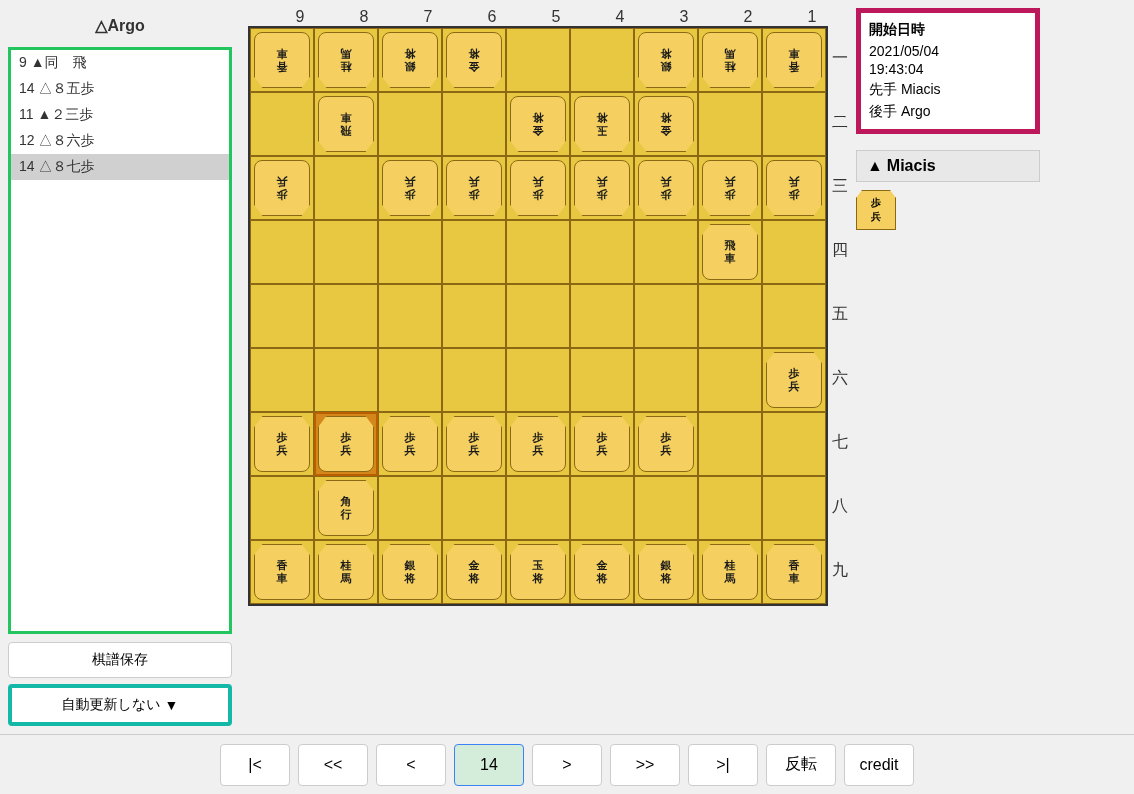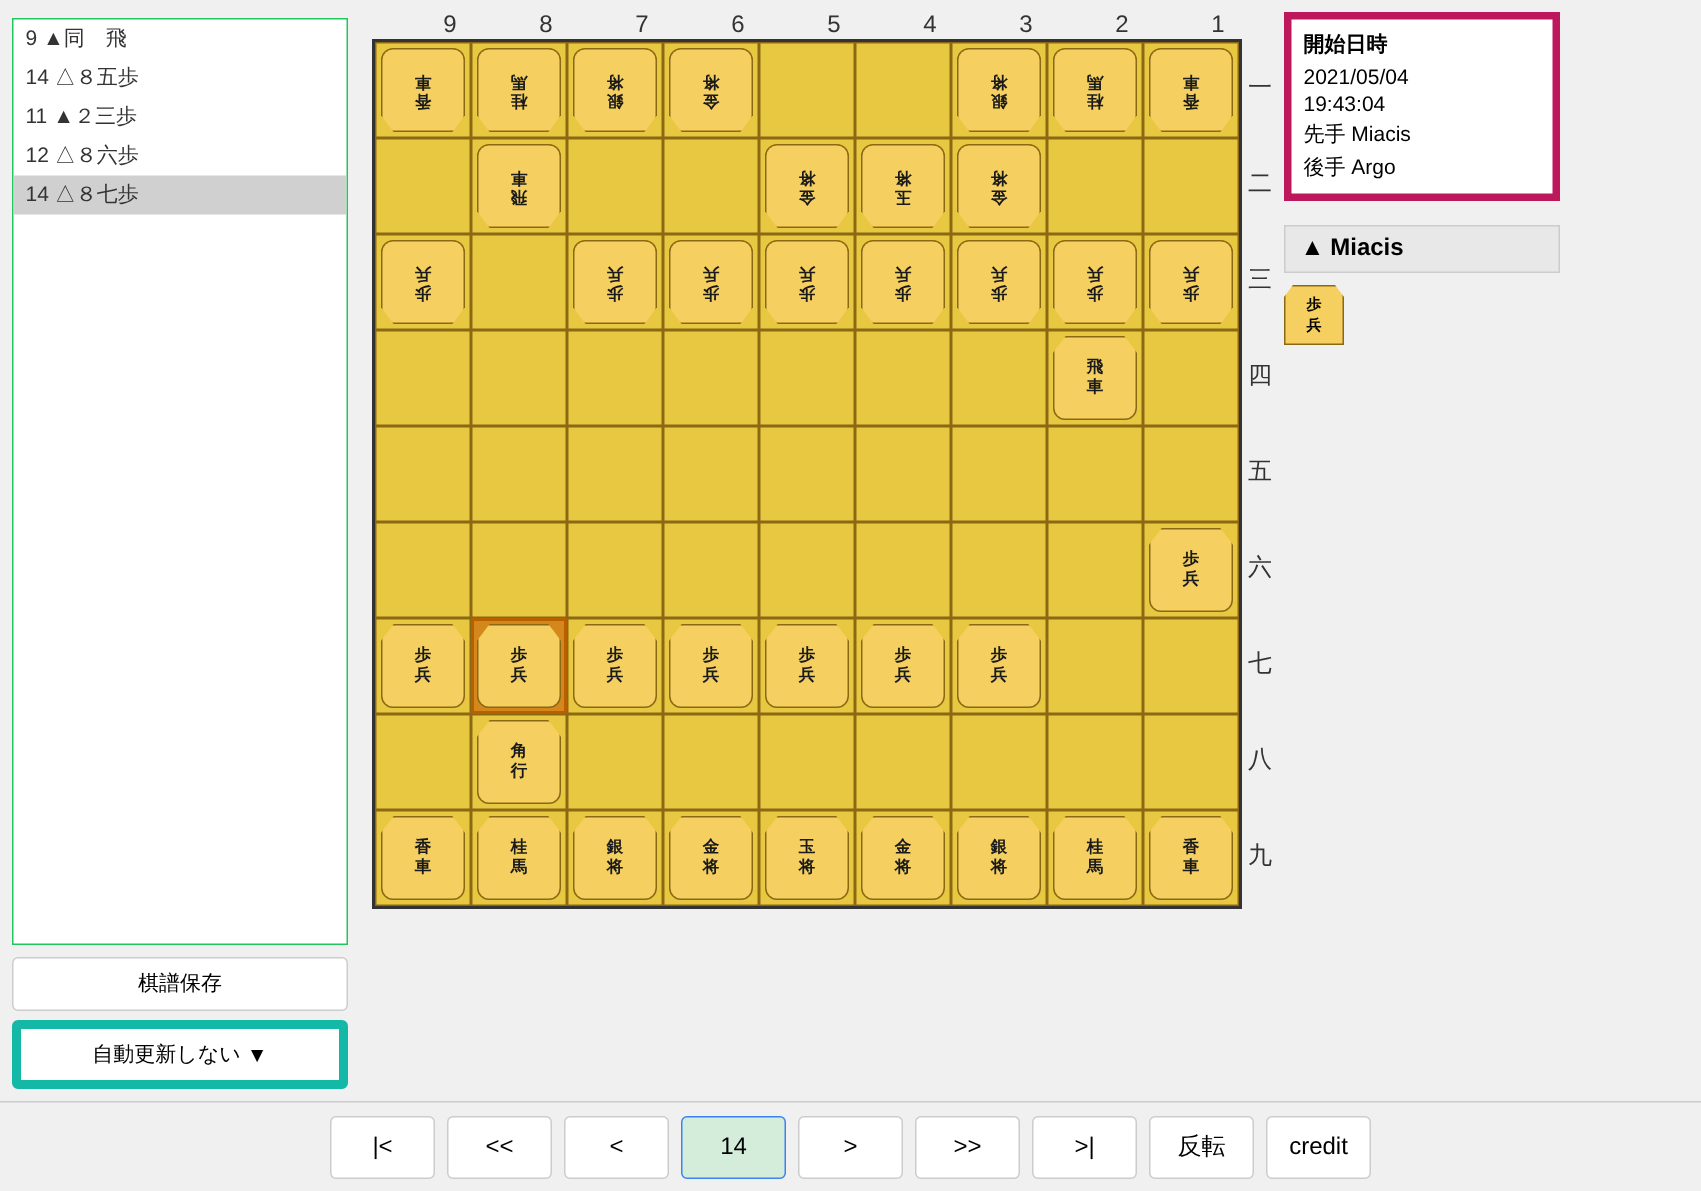--- a/index.html
+++ b/index.html
@@ -32,21 +32,21 @@
       text-align: center;
       font-size: 16px;
       font-weight: bold;
       padding: 8px 4px;
       color: #333;
     }
 
     .move-list {
       flex: 1;
       background: white;
-      border: 1px solid #22c55e;
+      border: 3px solid #22c55e;
       overflow-y: auto;
       margin-top: 4px;
     }
 
     .move-item {
       padding: 4px 8px;
       font-size: 14px;
       color: #333;
       cursor: pointer;
       white-space: nowrap;
@@ -64,21 +64,21 @@
       border-radius: 4px;
       font-size: 14px;
       cursor: pointer;
       text-align: center;
     }
 
     .btn-autoupdate {
       margin-top: 6px;
       padding: 8px;
       background: white;
-      border: 6px solid #14b8a6;
+      border: 4px solid #14b8a6;
       border-radius: 4px;
       font-size: 14px;
       cursor: pointer;
       text-align: center;
       display: flex;
       align-items: center;
       justify-content: center;
       gap: 4px;
     }
 
@@ -291,20 +291,21 @@
       background: #aaa;
       border-radius: 4px;
     }
   </style>
 </head>
 <body>
 
 <div class="main-area">
 
   <div class="left-panel">
+    <div class="player-top">△Argo</div>
 
     <div class="move-list">
       <div class="move-item">9 ▲同　飛</div>
       <div class="move-item">14 △８五歩</div>
       <div class="move-item">11 ▲２三歩</div>
       <div class="move-item">12 △８六歩</div>
       <div class="move-item selected">14 △８七歩</div>
     </div>
 
     <button class="btn-kifu">棋譜保存</button>

